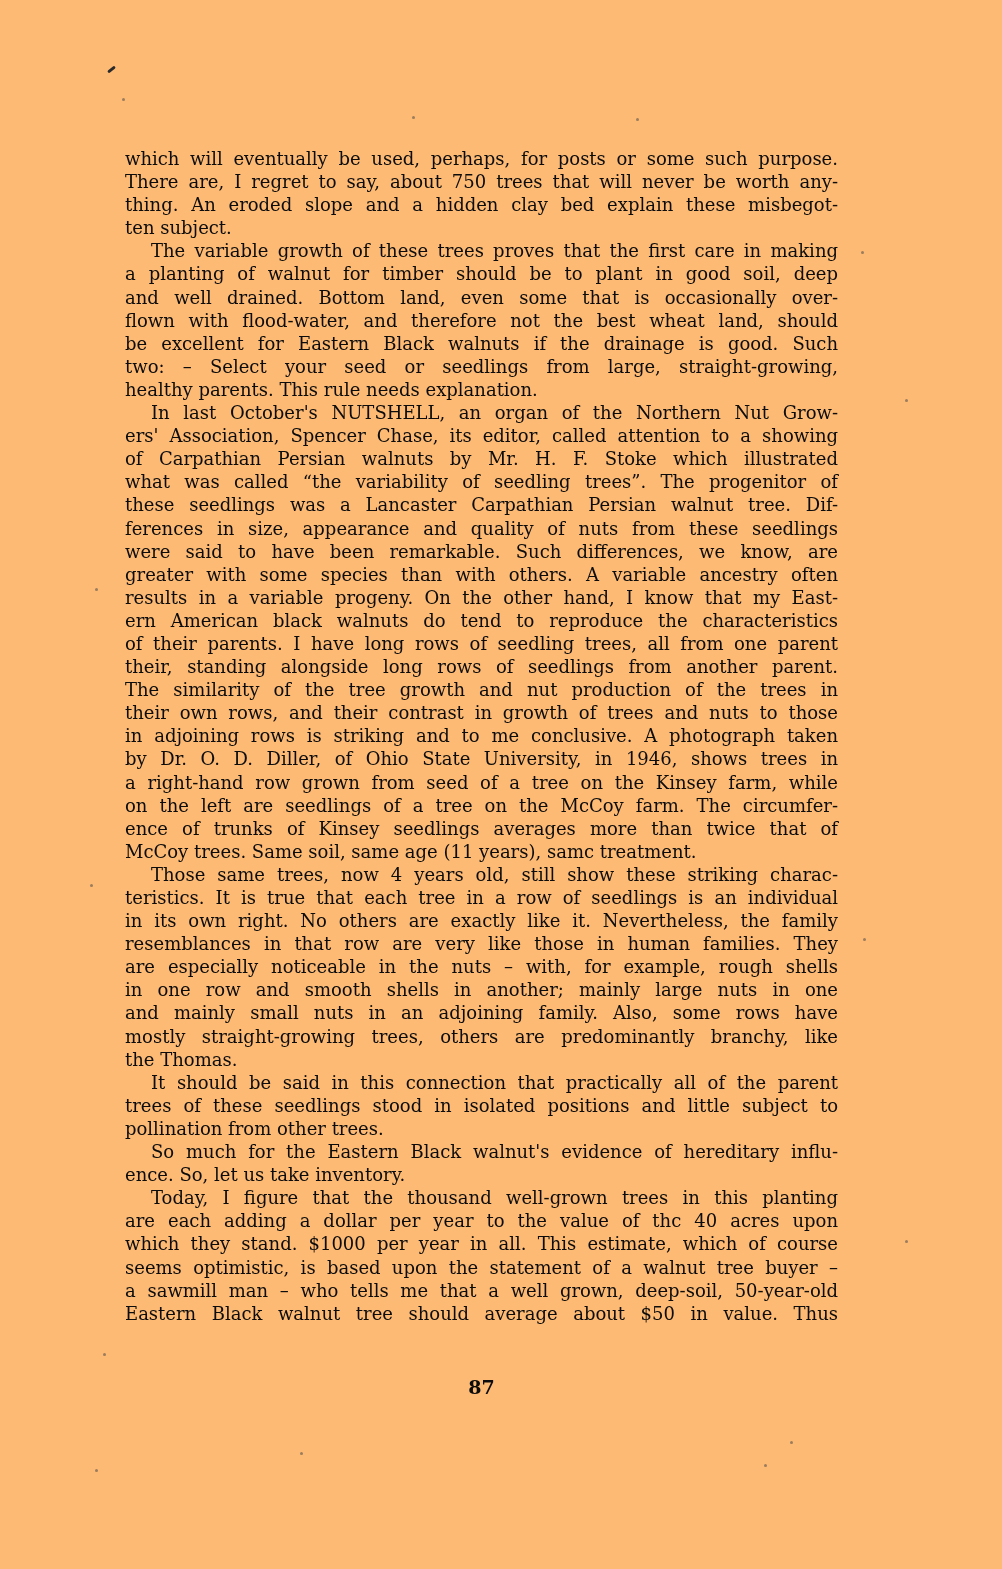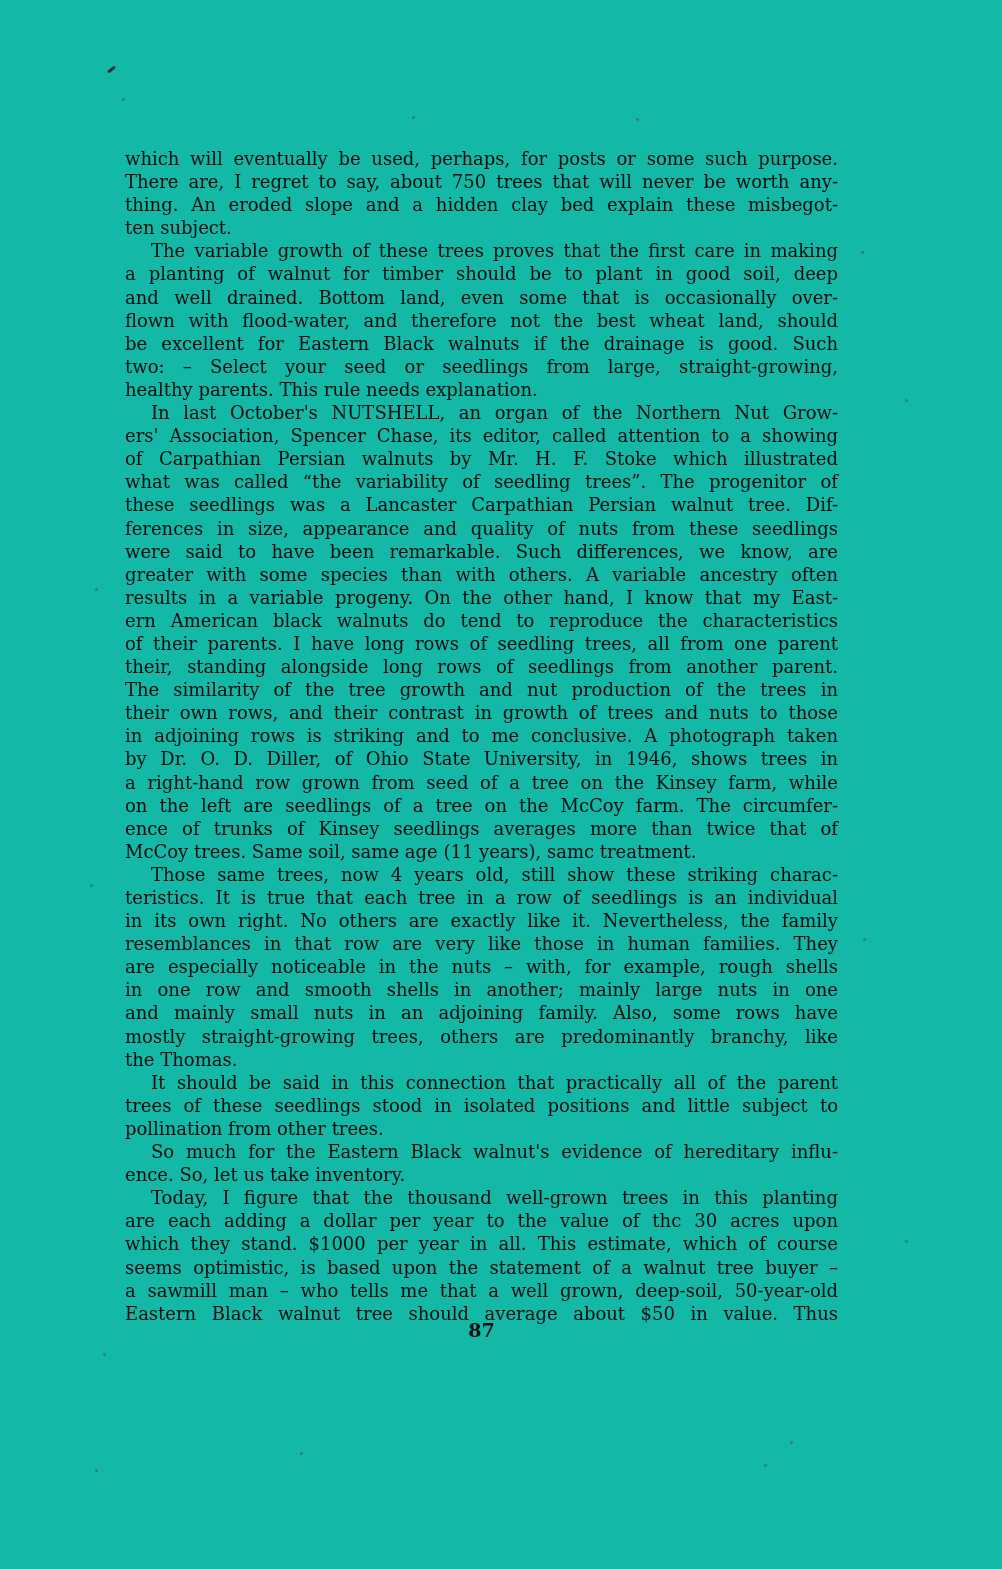--- a/index.html
+++ b/index.html
@@ -4,21 +4,21 @@
 <style>
   html, body {
     margin: 0;
     padding: 0;
     background: #ffffff;
   }
   .page {
     position: relative;
     width: 1002px;
     height: 1569px;
-    background: #14b8a6;
+    background: #fdba74;
     overflow: hidden;
   }
   .text-block {
     position: absolute;
     left: 125px;
     top: 147px;
     width: 713px;
     font-family: "DejaVu Serif", "Liberation Serif", serif;
     font-size: 18px;
     line-height: 23.1px;
@@ -30,21 +30,21 @@
   }
   .line.last {
     text-align-last: left;
   }
   .line.indent {
     text-indent: 26px;
   }
   .page-number {
     position: absolute;
     left: 125px;
-    top: 1319px;
+    top: 1376px;
     width: 713px;
     text-align: center;
     font-family: "DejaVu Serif", "Liberation Serif", serif;
     font-size: 19px;
     font-weight: 700;
     color: #0c0c0c;
   }
   .mark-slash {
     position: absolute;
     left: 107px;
@@ -110,21 +110,21 @@
       <div class="line">in one row and smooth shells in another; mainly large nuts in one</div>
       <div class="line">and mainly small nuts in an adjoining family. Also, some rows have</div>
       <div class="line">mostly straight-growing trees, others are predominantly branchy, like</div>
       <div class="line last">the Thomas.</div>
       <div class="line indent">It should be said in this connection that practically all of the parent</div>
       <div class="line">trees of these seedlings stood in isolated positions and little subject to</div>
       <div class="line last">pollination from other trees.</div>
       <div class="line indent">So much for the Eastern Black walnut's evidence of hereditary influ-</div>
       <div class="line last">ence. So, let us take inventory.</div>
       <div class="line indent">Today, I figure that the thousand well-grown trees in this planting</div>
-      <div class="line">are each adding a dollar per year to the value of thc 30 acres upon</div>
+      <div class="line">are each adding a dollar per year to the value of thc 40 acres upon</div>
       <div class="line">which they stand. $1000 per year in all. This estimate, which of course</div>
       <div class="line">seems optimistic, is based upon the statement of a walnut tree buyer –</div>
       <div class="line">a sawmill man – who tells me that a well grown, deep-soil, 50-year-old</div>
       <div class="line">Eastern Black walnut tree should average about $50 in value. Thus</div>
     </div>
 
   <div class="page-number">87</div>
 
   <span class="speckle" style="left:122px; top:98px;"></span>
   <span class="speckle" style="left:412px; top:116px;"></span>

